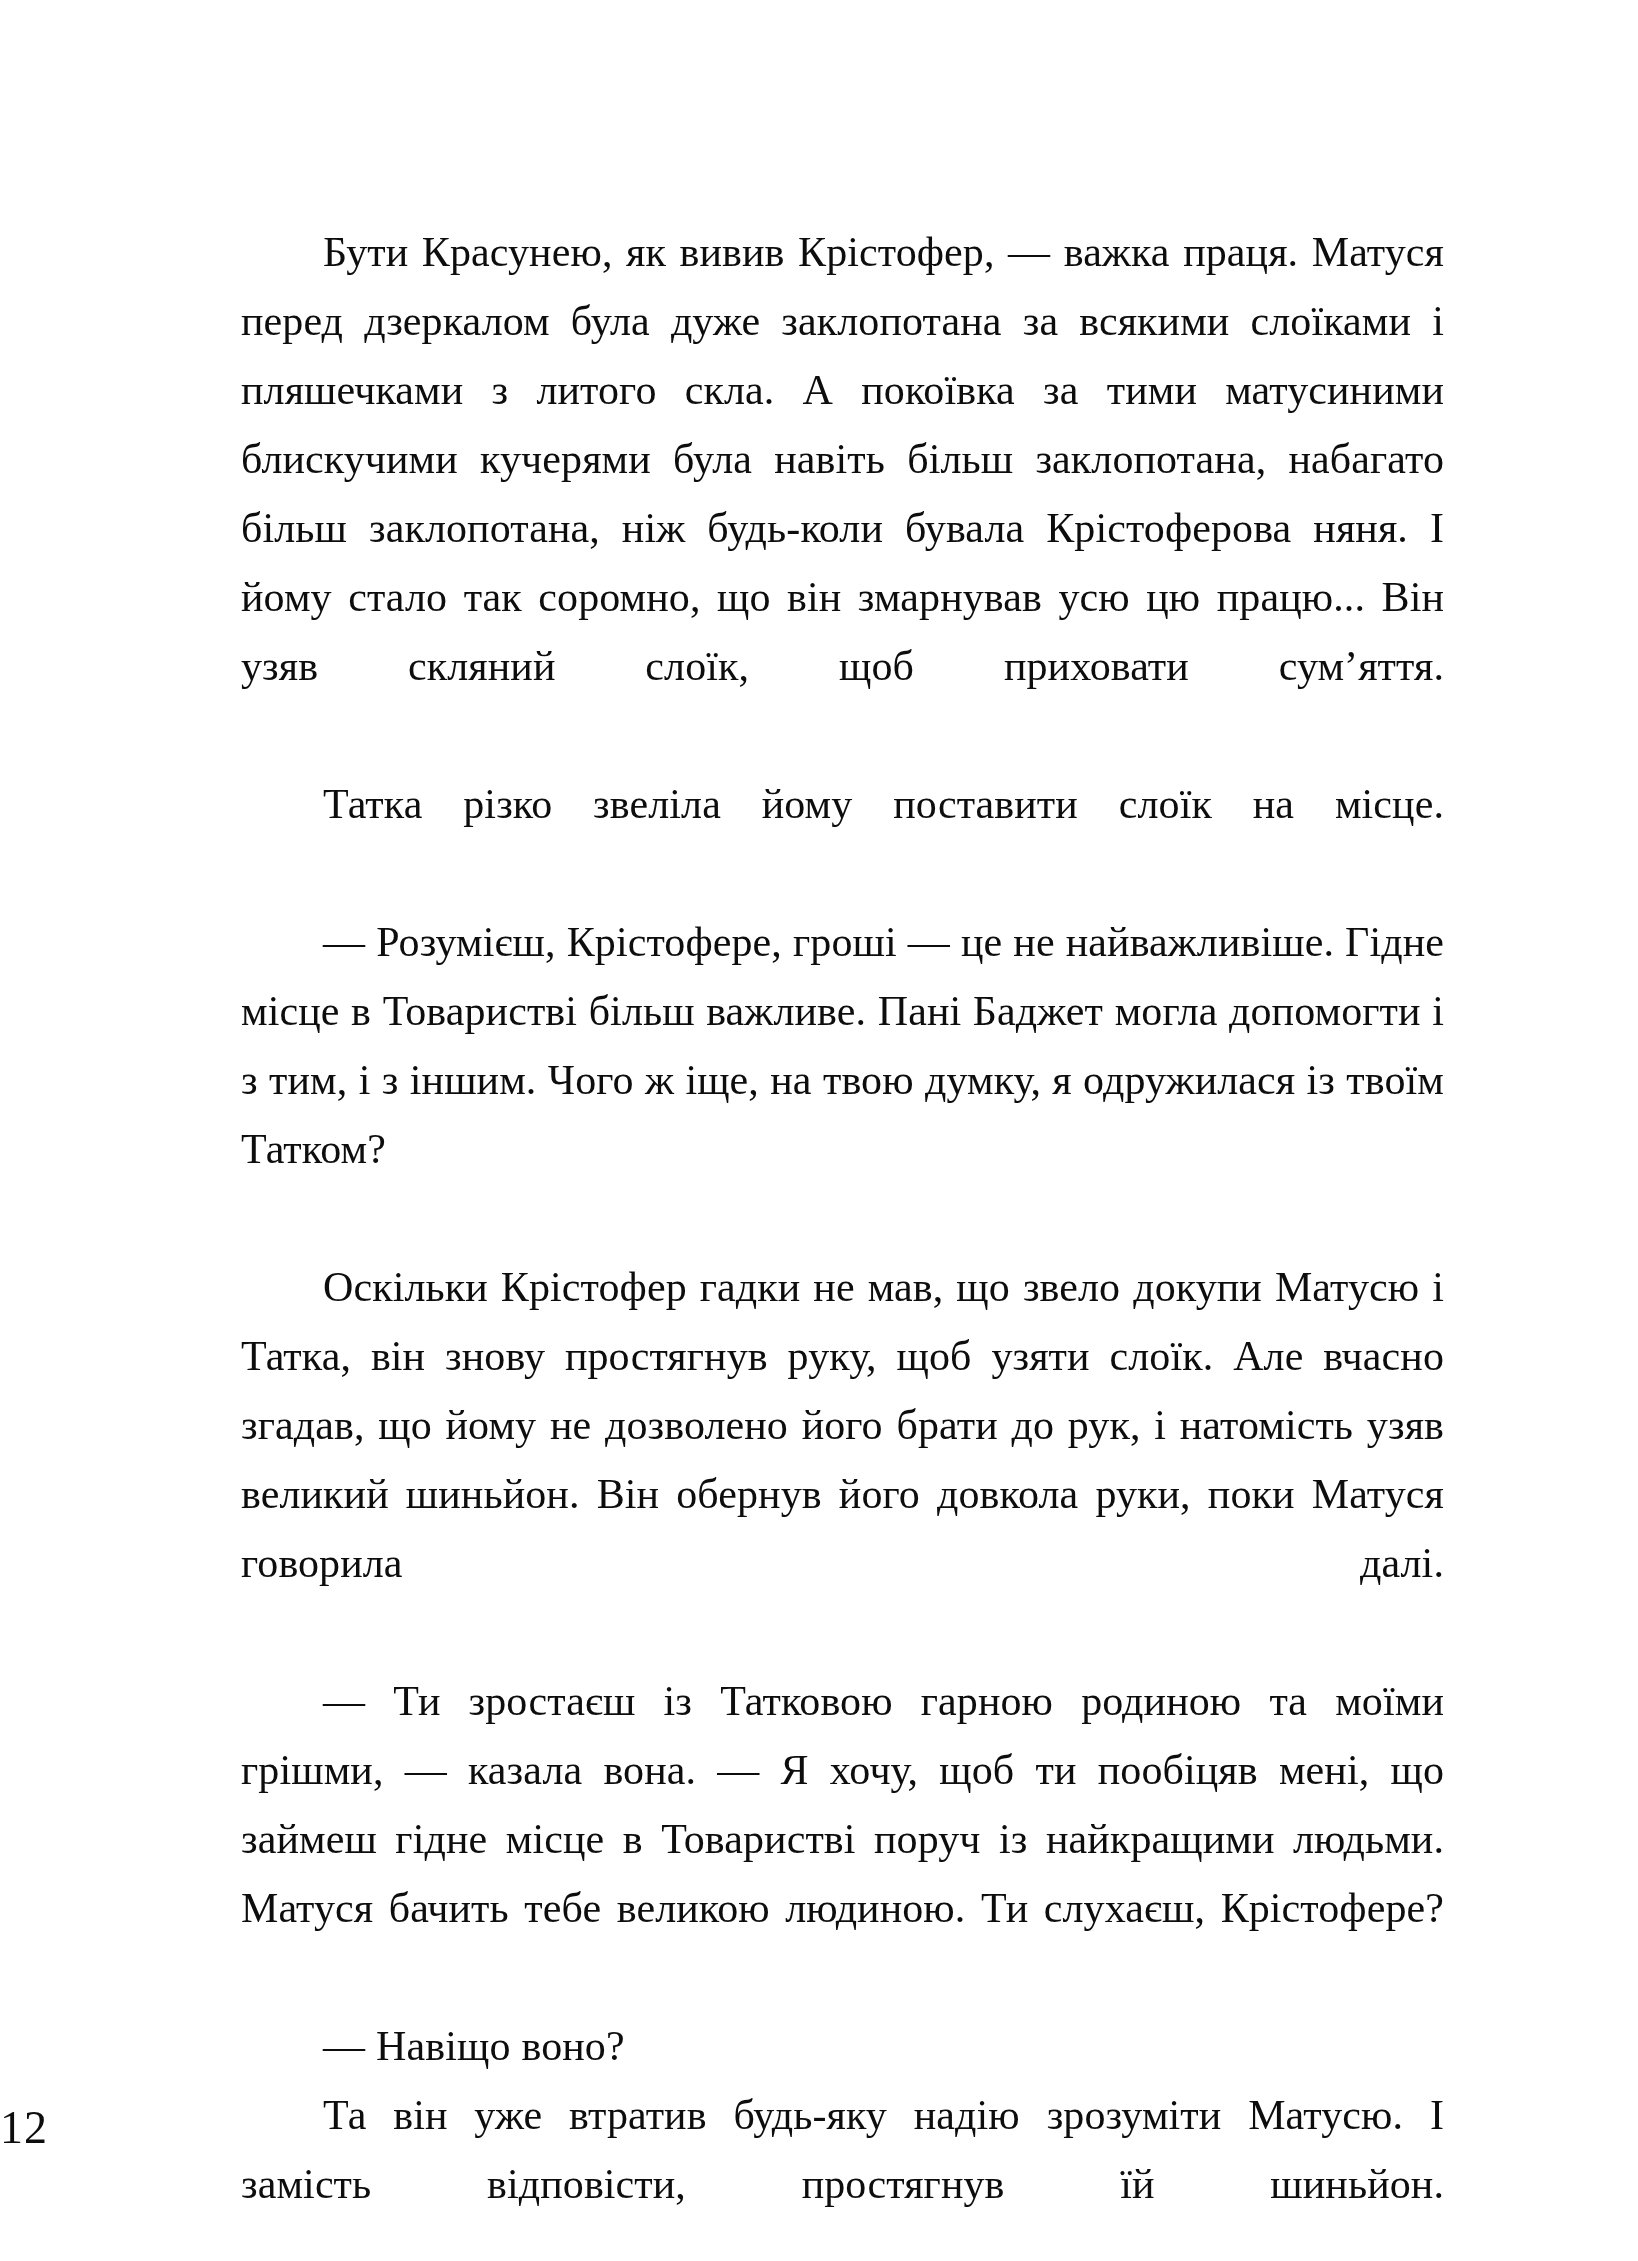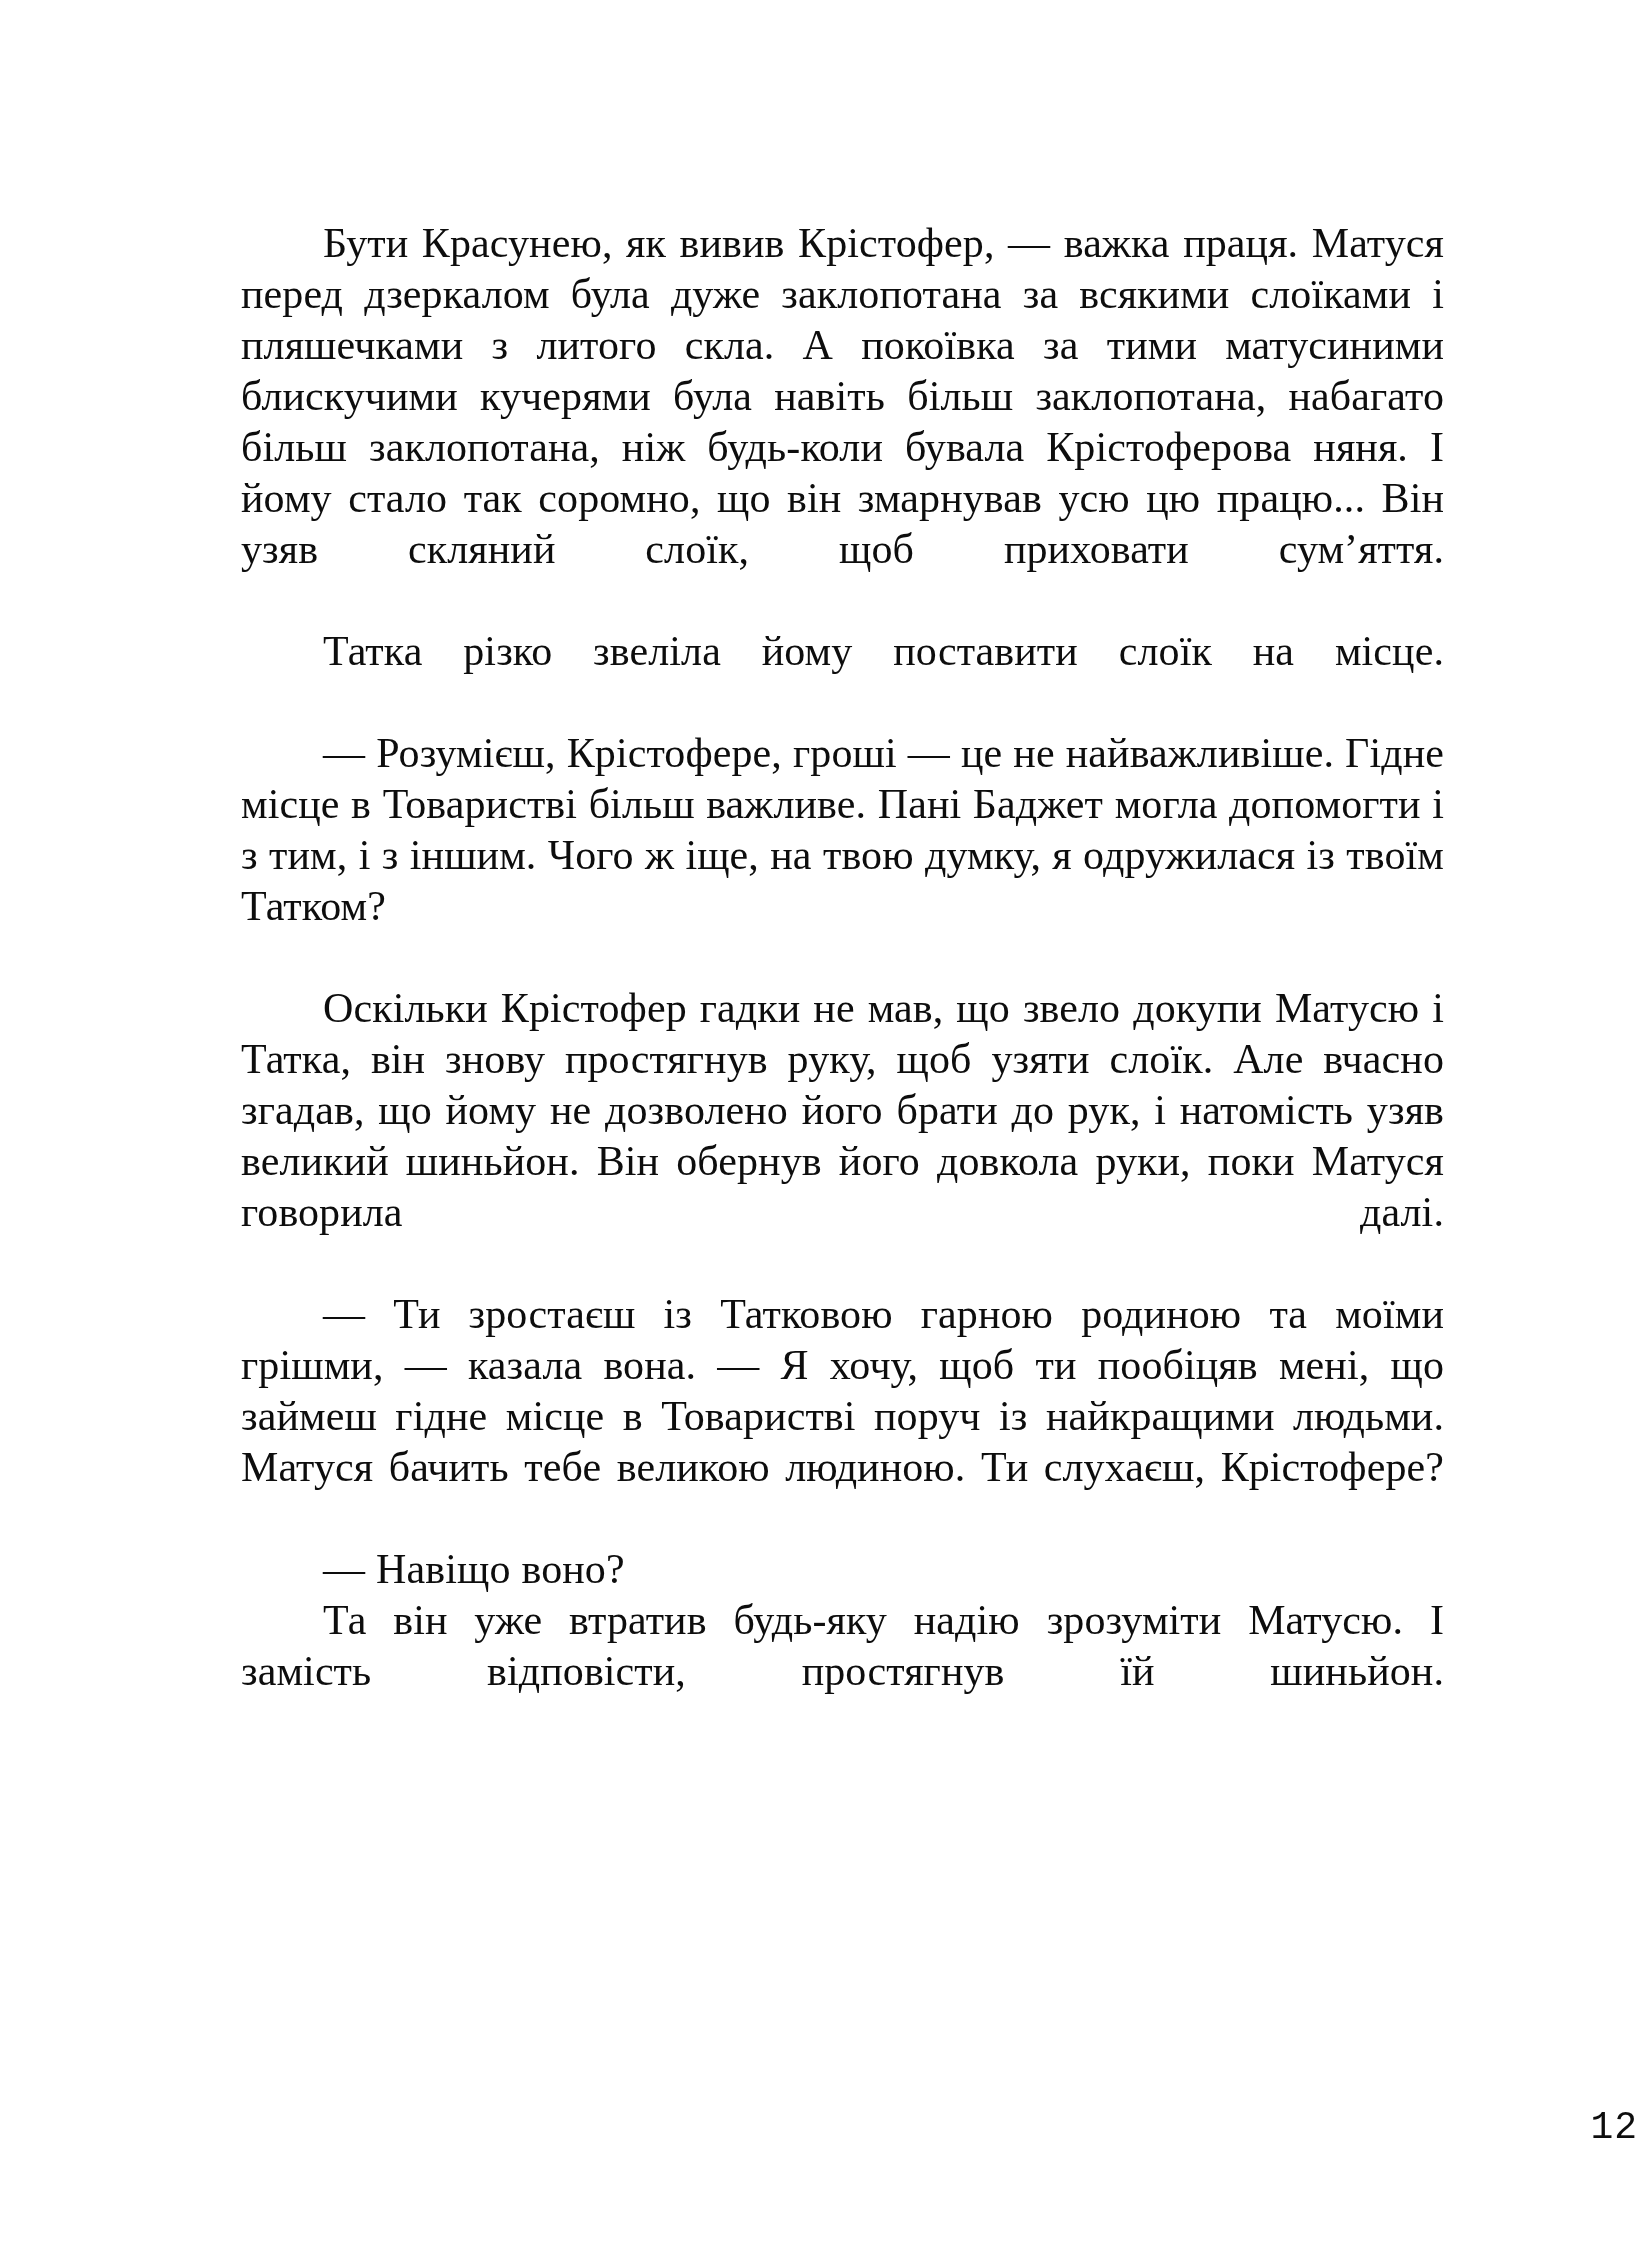--- a/index.html
+++ b/index.html
@@ -22,21 +22,21 @@
     position: absolute;
     left: 241px;
     top: 218px;
     width: 1203px;
   }
 
   .para {
     margin: 0;
     font-family: "Liberation Serif", "DejaVu Serif", serif;
     font-size: 42px;
-    line-height: 51px;
+    line-height: 69px;
     color: #0d0d0d;
     text-align: justify;
     text-justify: inter-word;
     text-indent: 82px;
     letter-spacing: 0.1px;
     word-spacing: 0.4px;
     -webkit-font-smoothing: antialiased;
     hyphens: none;
   }
 
@@ -49,23 +49,23 @@
 
   .para.no-stretch::after {
     display: none;
   }
 
   .folio {
     position: absolute;
     left: 0;
     right: 0;
     top: 2106px;
-    text-align: right;
-    font-family: Liberation Mono, monospace;
-    font-size: 38px;
+    text-align: left;
+    font-family: Liberation Serif, serif;
+    font-size: 46px;
     line-height: 44px;
     color: #0d0d0d;
     letter-spacing: 0.9px;
   }
 </style>
 </head>
 <body>
 
 <div class="page">
 

